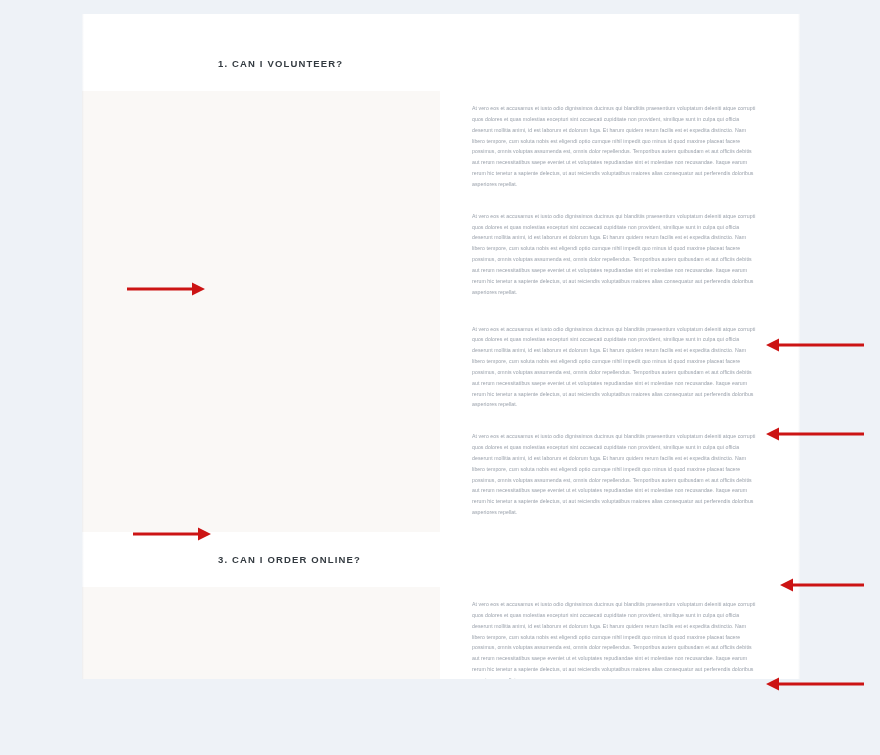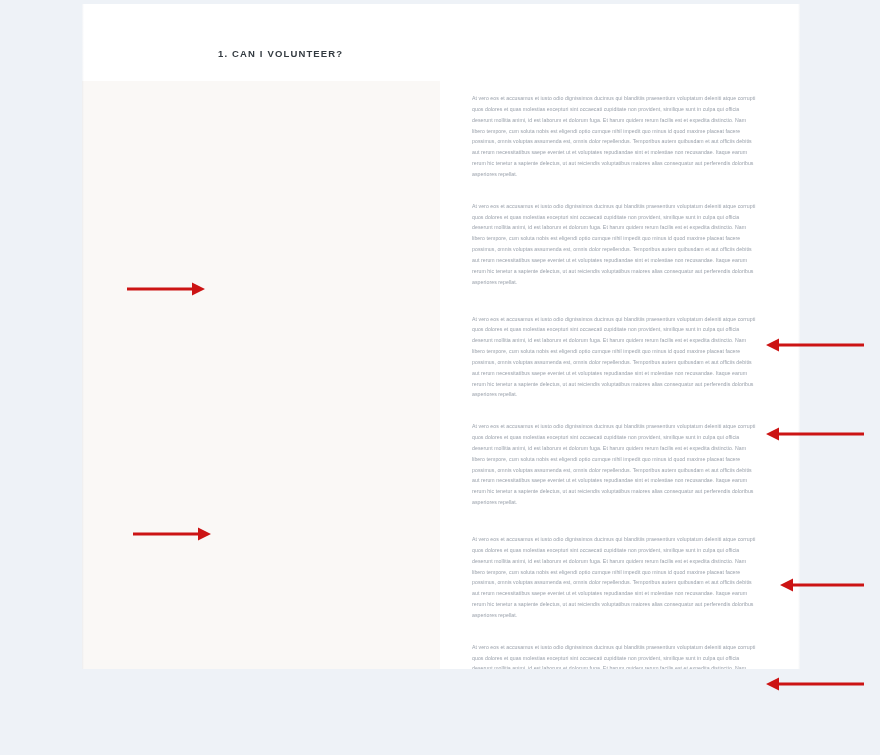--- a/index.html
+++ b/index.html
@@ -13,21 +13,21 @@
     background: #eef2f7;
     font-family: "Liberation Sans", sans-serif;
     overflow: hidden;
     position: relative;
   }
 
   
   #page-canvas {
     position: absolute;
     left: 82px;
-    top: 4px;
+    top: 14px;
     width: 718px;
     height: 665px;
     background: #ffffff;
     overflow: hidden;
   }
 
   
   #page-canvas::before {
     content: "";
     position: absolute;
@@ -127,20 +127,23 @@
       <div class="faq-section">
         <div class="faq-body">
           <div class="left-pane"></div>
           <div class="right-pane">
             <p class="faq-para">At vero eos et accusamus et iusto odio dignissimos ducimus qui blanditiis praesentium voluptatum deleniti atque corrupti quos dolores et quas molestias excepturi sint occaecati cupiditate non provident, similique sunt in culpa qui officia deserunt mollitia animi, id est laborum et dolorum fuga. Et harum quidem rerum facilis est et expedita distinctio. Nam libero tempore, cum soluta nobis est eligendi optio cumque nihil impedit quo minus id quod maxime placeat facere possimus, omnis voluptas assumenda est, omnis dolor repellendus. Temporibus autem quibusdam et aut officiis debitis aut rerum necessitatibus saepe eveniet ut et voluptates repudiandae sint et molestiae non recusandae. Itaque earum rerum hic tenetur a sapiente delectus, ut aut reiciendis voluptatibus maiores alias consequatur aut perferendis doloribus asperiores repellat.</p>
             <p class="faq-para">At vero eos et accusamus et iusto odio dignissimos ducimus qui blanditiis praesentium voluptatum deleniti atque corrupti quos dolores et quas molestias excepturi sint occaecati cupiditate non provident, similique sunt in culpa qui officia deserunt mollitia animi, id est laborum et dolorum fuga. Et harum quidem rerum facilis est et expedita distinctio. Nam libero tempore, cum soluta nobis est eligendi optio cumque nihil impedit quo minus id quod maxime placeat facere possimus, omnis voluptas assumenda est, omnis dolor repellendus. Temporibus autem quibusdam et aut officiis debitis aut rerum necessitatibus saepe eveniet ut et voluptates repudiandae sint et molestiae non recusandae. Itaque earum rerum hic tenetur a sapiente delectus, ut aut reiciendis voluptatibus maiores alias consequatur aut perferendis doloribus asperiores repellat.</p>
           </div>
         </div>
       </div>
       <div class="faq-section">
+        <div class="faq-heading-band">
+          <h3 class="faq-heading">3. CAN I ORDER ONLINE?</h3>
+        </div>
         <div class="faq-body">
           <div class="left-pane"></div>
           <div class="right-pane">
             <p class="faq-para">At vero eos et accusamus et iusto odio dignissimos ducimus qui blanditiis praesentium voluptatum deleniti atque corrupti quos dolores et quas molestias excepturi sint occaecati cupiditate non provident, similique sunt in culpa qui officia deserunt mollitia animi, id est laborum et dolorum fuga. Et harum quidem rerum facilis est et expedita distinctio. Nam libero tempore, cum soluta nobis est eligendi optio cumque nihil impedit quo minus id quod maxime placeat facere possimus, omnis voluptas assumenda est, omnis dolor repellendus. Temporibus autem quibusdam et aut officiis debitis aut rerum necessitatibus saepe eveniet ut et voluptates repudiandae sint et molestiae non recusandae. Itaque earum rerum hic tenetur a sapiente delectus, ut aut reiciendis voluptatibus maiores alias consequatur aut perferendis doloribus asperiores repellat.</p>
             <p class="faq-para">At vero eos et accusamus et iusto odio dignissimos ducimus qui blanditiis praesentium voluptatum deleniti atque corrupti quos dolores et quas molestias excepturi sint occaecati cupiditate non provident, similique sunt in culpa qui officia deserunt mollitia animi, id est laborum et dolorum fuga. Et harum quidem rerum facilis est et expedita distinctio. Nam libero tempore, cum soluta nobis est eligendi optio cumque nihil impedit quo minus id quod maxime placeat facere possimus, omnis voluptas assumenda est, omnis dolor repellendus. Temporibus autem quibusdam et aut officiis debitis aut rerum necessitatibus saepe eveniet ut et voluptates repudiandae sint et molestiae non recusandae. Itaque earum rerum hic tenetur a sapiente delectus, ut aut reiciendis voluptatibus maiores alias consequatur aut perferendis doloribus asperiores repellat.</p>
           </div>
         </div>
       </div>
     </div>
 </div>

